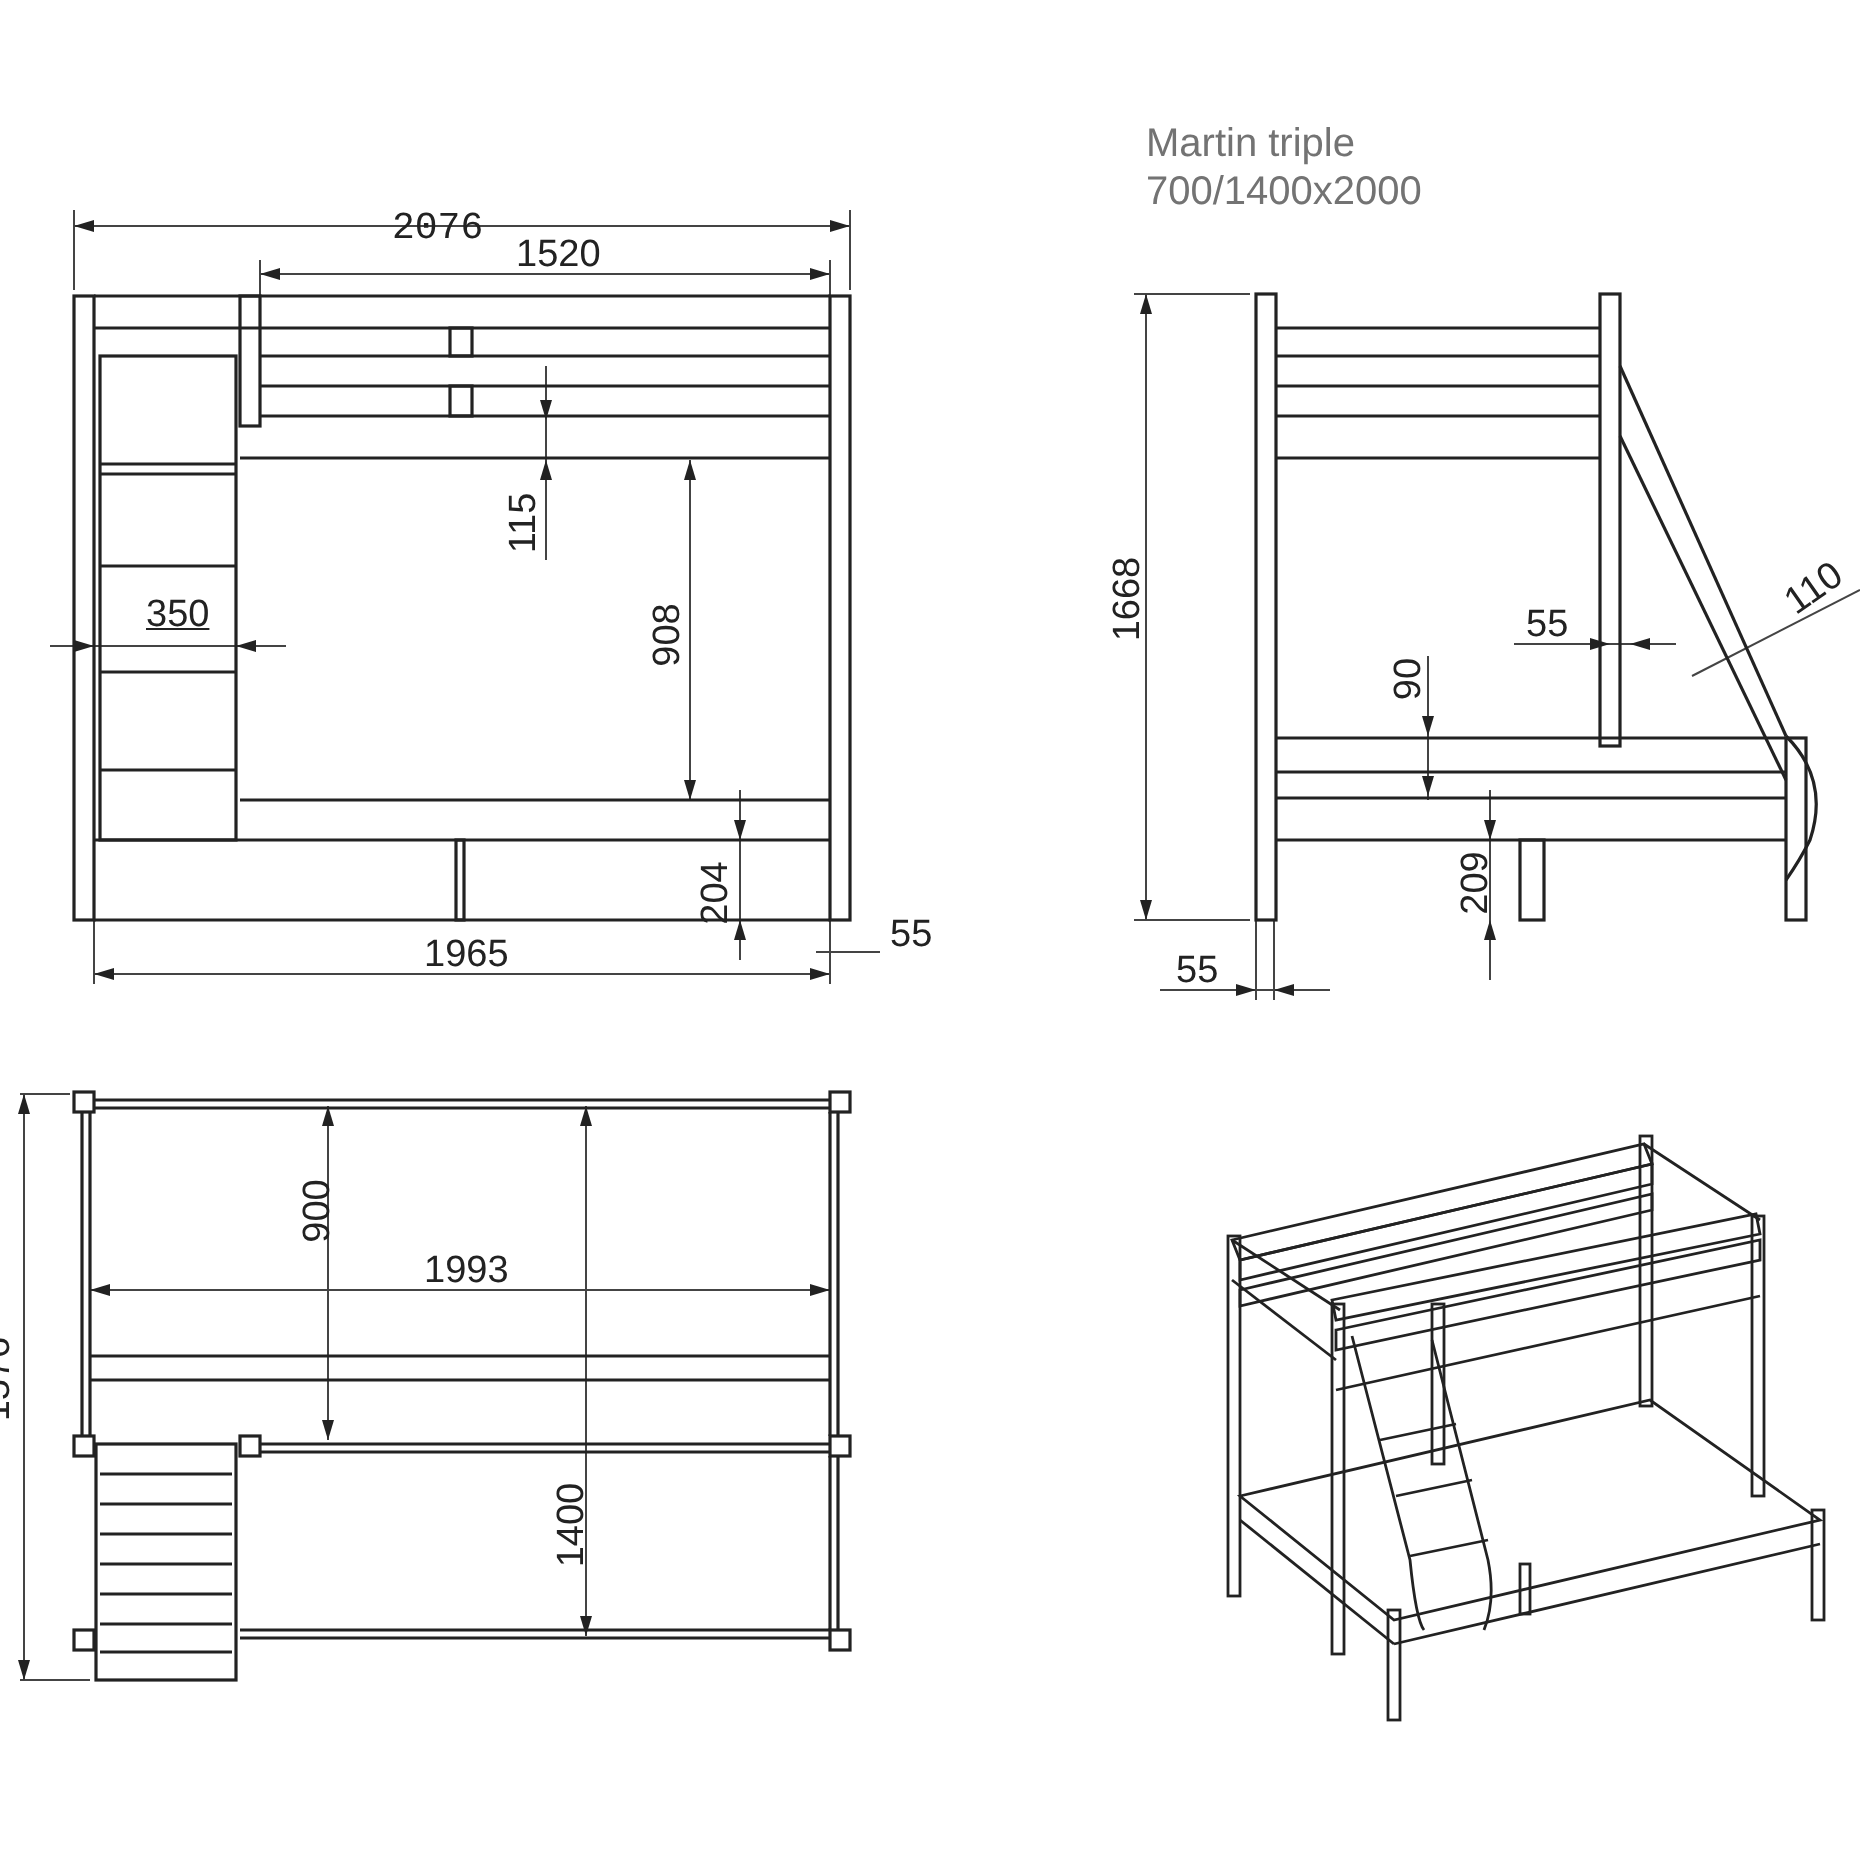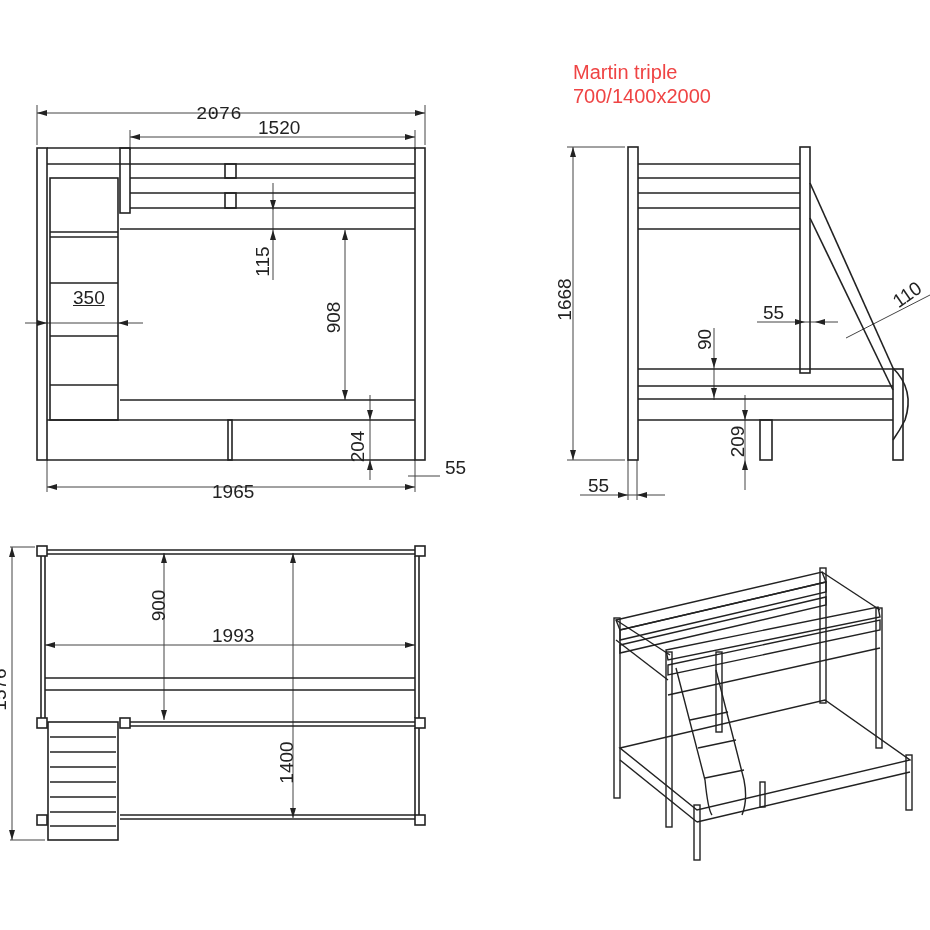--- a/index.html
+++ b/index.html
@@ -1,20 +1,20 @@
 <!DOCTYPE html>
 <html><head>
 <meta charset="utf-8">
 <style>
   html, body { margin: 0; padding: 0; background: #ffffff; }
   body { width: 930px; height: 930px; position: relative; overflow: hidden;
          font-family: "Liberation Sans", "DejaVu Sans", sans-serif; color: #1a1a1a; }
   .sheet { position: absolute; left: 0; top: 0; width: 930px; height: 930px; }
   svg { position: absolute; left: 0; top: 0; }
-  .title { position: absolute; left: 573px; top: 60px; font-size: 20px; line-height: 24px; color: #ef4444; }
+  .title { position: absolute; left: 573px; top: 60px; font-size: 20px; line-height: 24px; color: #737373; }
   .dim { position: absolute; font-size: 19px; color: #222; white-space: nowrap; line-height: 1; }
   .vert { transform-origin: center center; transform: rotate(-90deg); }
   .diag { transform: rotate(-35deg); }
 </style>
 </head>
 <body>
 
 <div class="sheet">
 
   <div class="title">
@@ -211,23 +211,23 @@
       <line x1="690" y1="720" x2="728" y2="712"></line>
       <line x1="698" y1="748" x2="736" y2="740"></line>
       <line x1="705" y1="778" x2="744" y2="770"></line>
     </g>
   </svg>
 
   <div class="dim" style="left:196px;top:105px;font-family:Liberation Mono, monospace;">2076</div>
   <div class="dim" style="left:258px;top:118px;">1520</div>
   <div class="dim vert" style="left:247px;top:252px;">115</div>
   <div class="dim vert" style="left:318px;top:308px;">908</div>
-  <div class="dim" style="left:73px;top:288px;text-decoration:underline;">350</div>
+  <div class="dim" style="left:73px;top:298px;text-decoration:underline;">350</div>
   <div class="dim vert" style="left:342px;top:437px;">204</div>
-  <div class="dim" style="left:212px;top:468px;margin-top:14px;">1965</div>
+  <div class="dim" style="left:212px;top:468px;">1965</div>
   <div class="dim" style="left:445px;top:458px;">55</div>
 
   <div class="dim vert" style="left:543px;top:290px;">1668</div>
   <div class="dim diag" style="left:892px;top:285px;">110</div>
   <div class="dim" style="left:763px;top:303px;">55</div>
   <div class="dim vert" style="left:694px;top:330px;">90</div>
   <div class="dim vert" style="left:722px;top:432px;">209</div>
   <div class="dim" style="left:588px;top:476px;">55</div>
 
   <div class="dim vert" style="left:143px;top:596px;">900</div>

